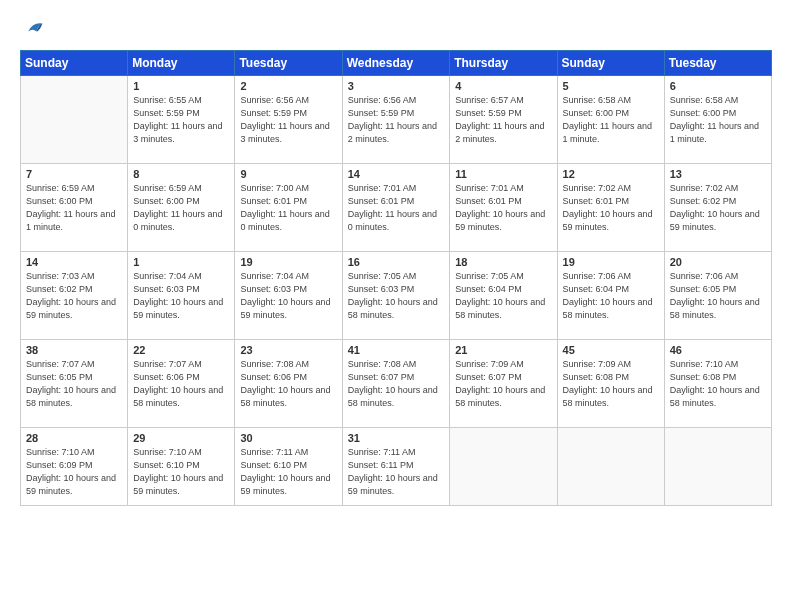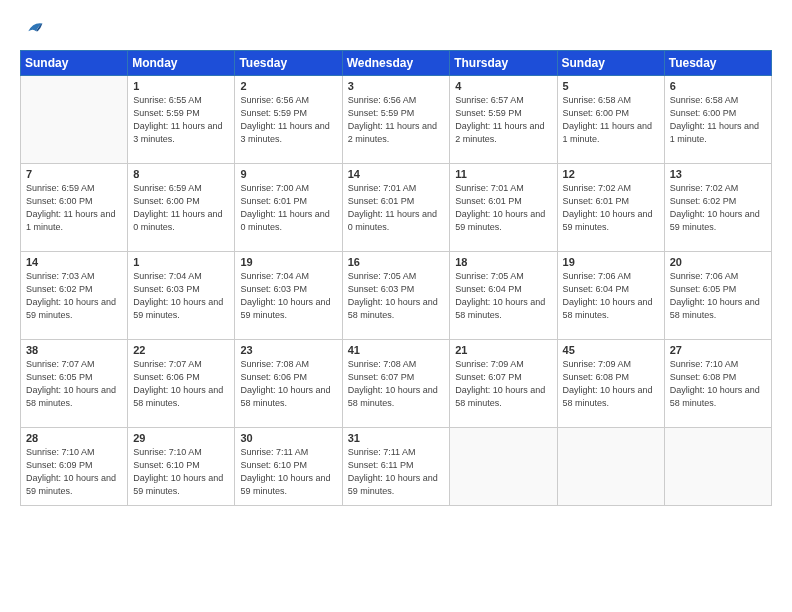--- a/index.html
+++ b/index.html
@@ -242,21 +242,21 @@
           </td>
           <td>
             <span class="day-number">21</span>
             <div class="day-info">Sunrise: 7:09 AM<br>Sunset: 6:07 PM<br>Daylight: 10 hours and 58 minutes.</div>
           </td>
           <td>
             <span class="day-number">45</span>
             <div class="day-info">Sunrise: 7:09 AM<br>Sunset: 6:08 PM<br>Daylight: 10 hours and 58 minutes.</div>
           </td>
           <td>
-            <span class="day-number">27</span>
+            <span class="day-number">46</span>
             <div class="day-info">Sunrise: 7:10 AM<br>Sunset: 6:08 PM<br>Daylight: 10 hours and 58 minutes.</div>
           </td>
         </tr>
         <tr class="last-row">
           <td>
             <span class="day-number">28</span>
             <div class="day-info">Sunrise: 7:10 AM<br>Sunset: 6:09 PM<br>Daylight: 10 hours and 59 minutes.</div>
           </td>
           <td>
             <span class="day-number">29</span>

